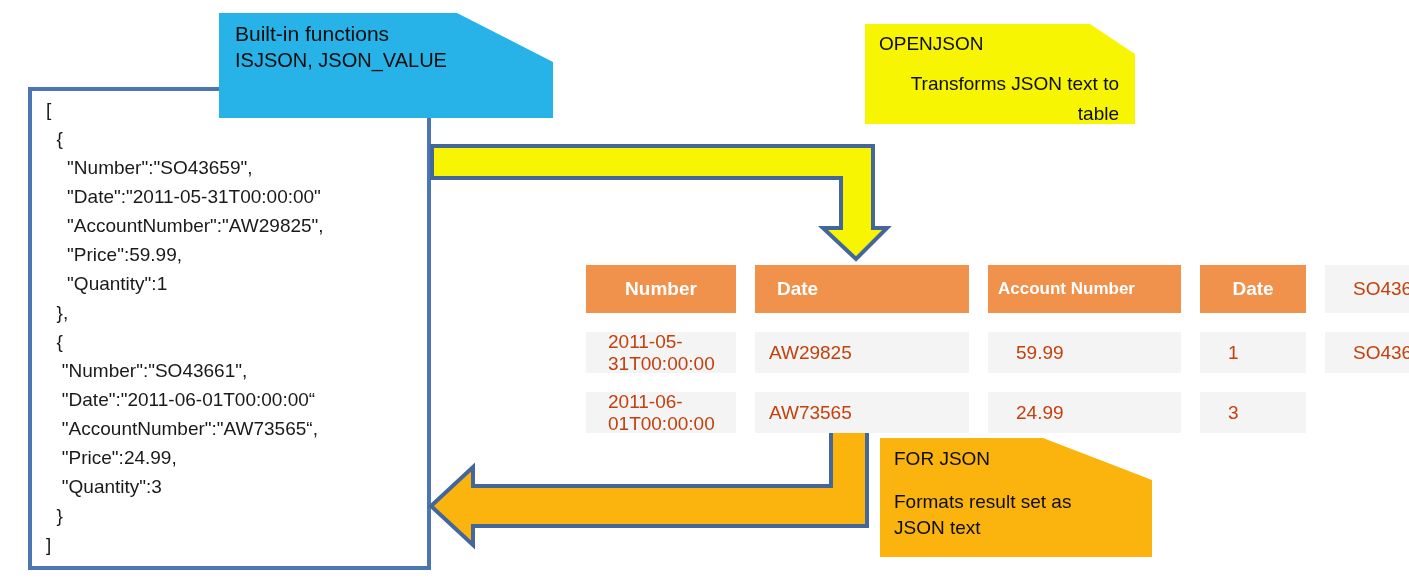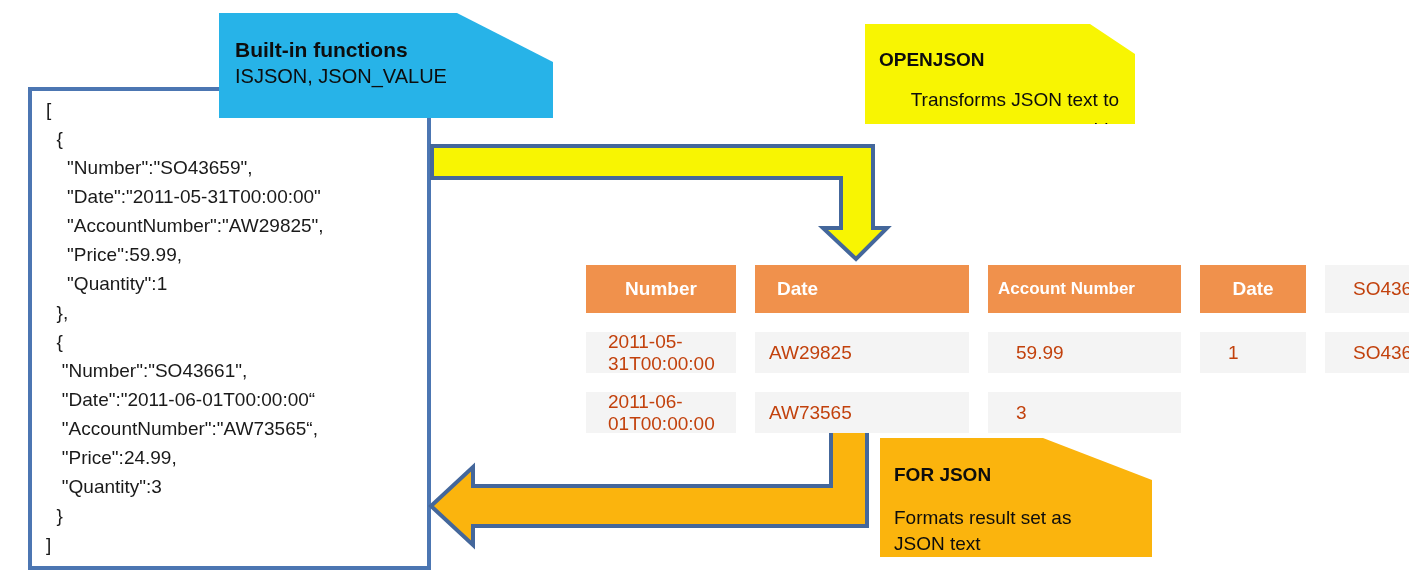--- a/index.html
+++ b/index.html
@@ -29,21 +29,21 @@
     color:var(--text-dark);
     padding:4px 0 0 14px;
   }
 
   
   .arrows{position:absolute;left:0;top:0;width:1409px;height:587px;z-index:2;pointer-events:none;}
   .arrows polygon{stroke:var(--outline-blue);stroke-width:4;stroke-linejoin:miter;}
 
   
   .callout{position:absolute;z-index:3;color:#0D0D0D;}
-  .callout .title{font-weight:bold;margin-top:16px;}
+  .callout .title{font-weight:normal;}
   .callout-blue{
     left:219px;top:13px;width:334px;height:105px;
     background:var(--blue-callout);
     clip-path:polygon(0 0,238px 0,100% 49px,100% 100%,0 100%);
     padding:7px 14px 0 16px;
   }
   .callout-blue .title{font-size:21px;line-height:27px;}
   .callout-blue .fn-line{font-size:20px;line-height:27px;}
   .callout-yellow{
     left:865px;top:24px;width:270px;height:100px;
@@ -137,16 +137,17 @@
 
     <div class="td">SO43659</div>
     <div class="td date-cell">2011-05-31T00:00:00</div>
     <div class="td acct-cell">AW29825</div>
     <div class="td">59.99</div>
     <div class="td">1</div>
 
     <div class="td">SO43661</div>
     <div class="td date-cell">2011-06-01T00:00:00</div>
     <div class="td acct-cell">AW73565</div>
+    <div class="td">24.99</div>
     <div class="td">3</div>
   </div>
 
 </div>
 
 </body></html>

